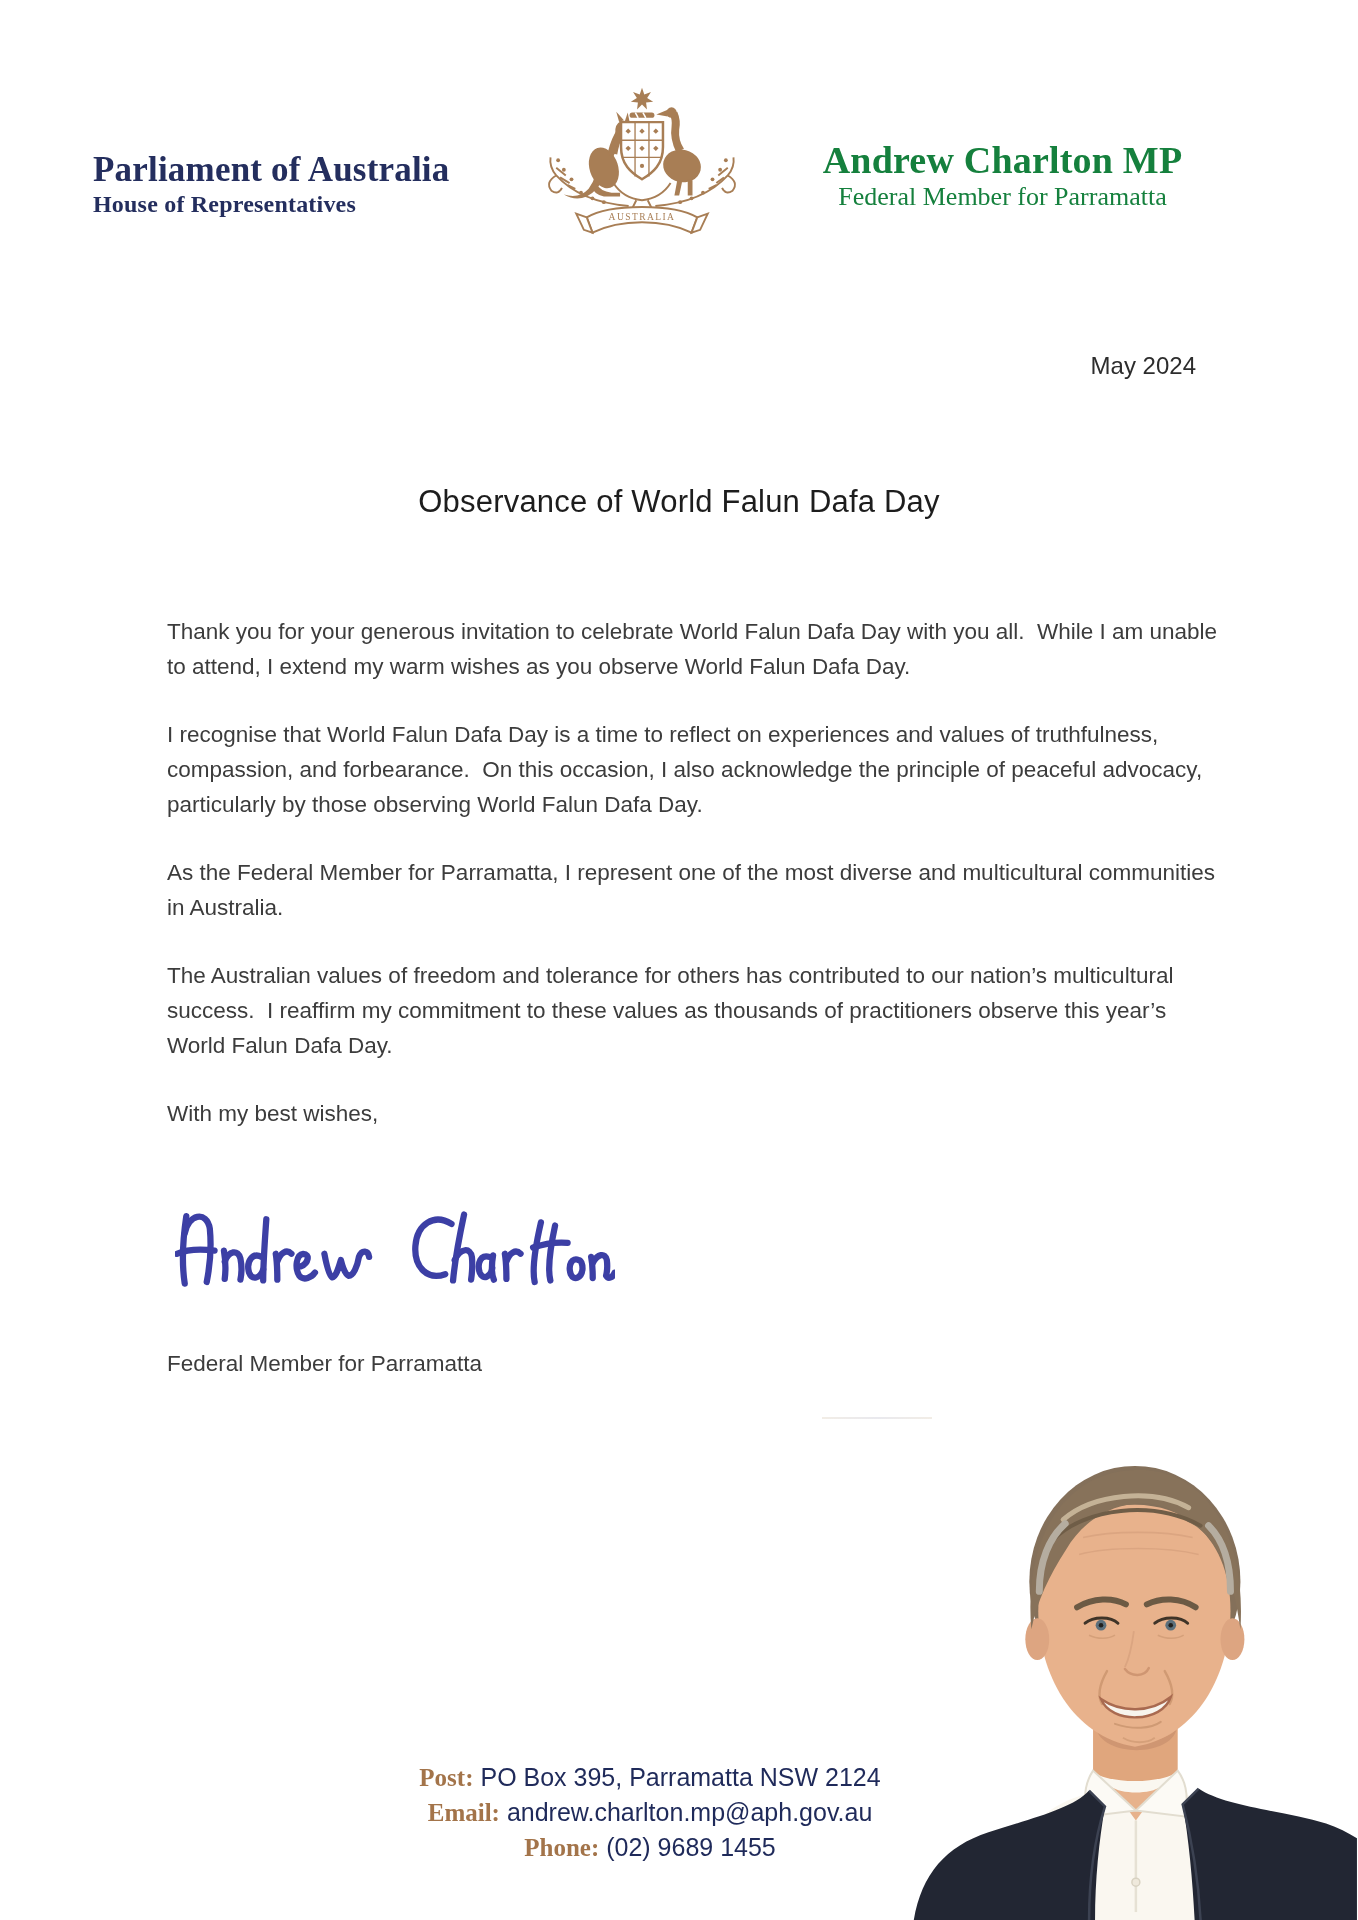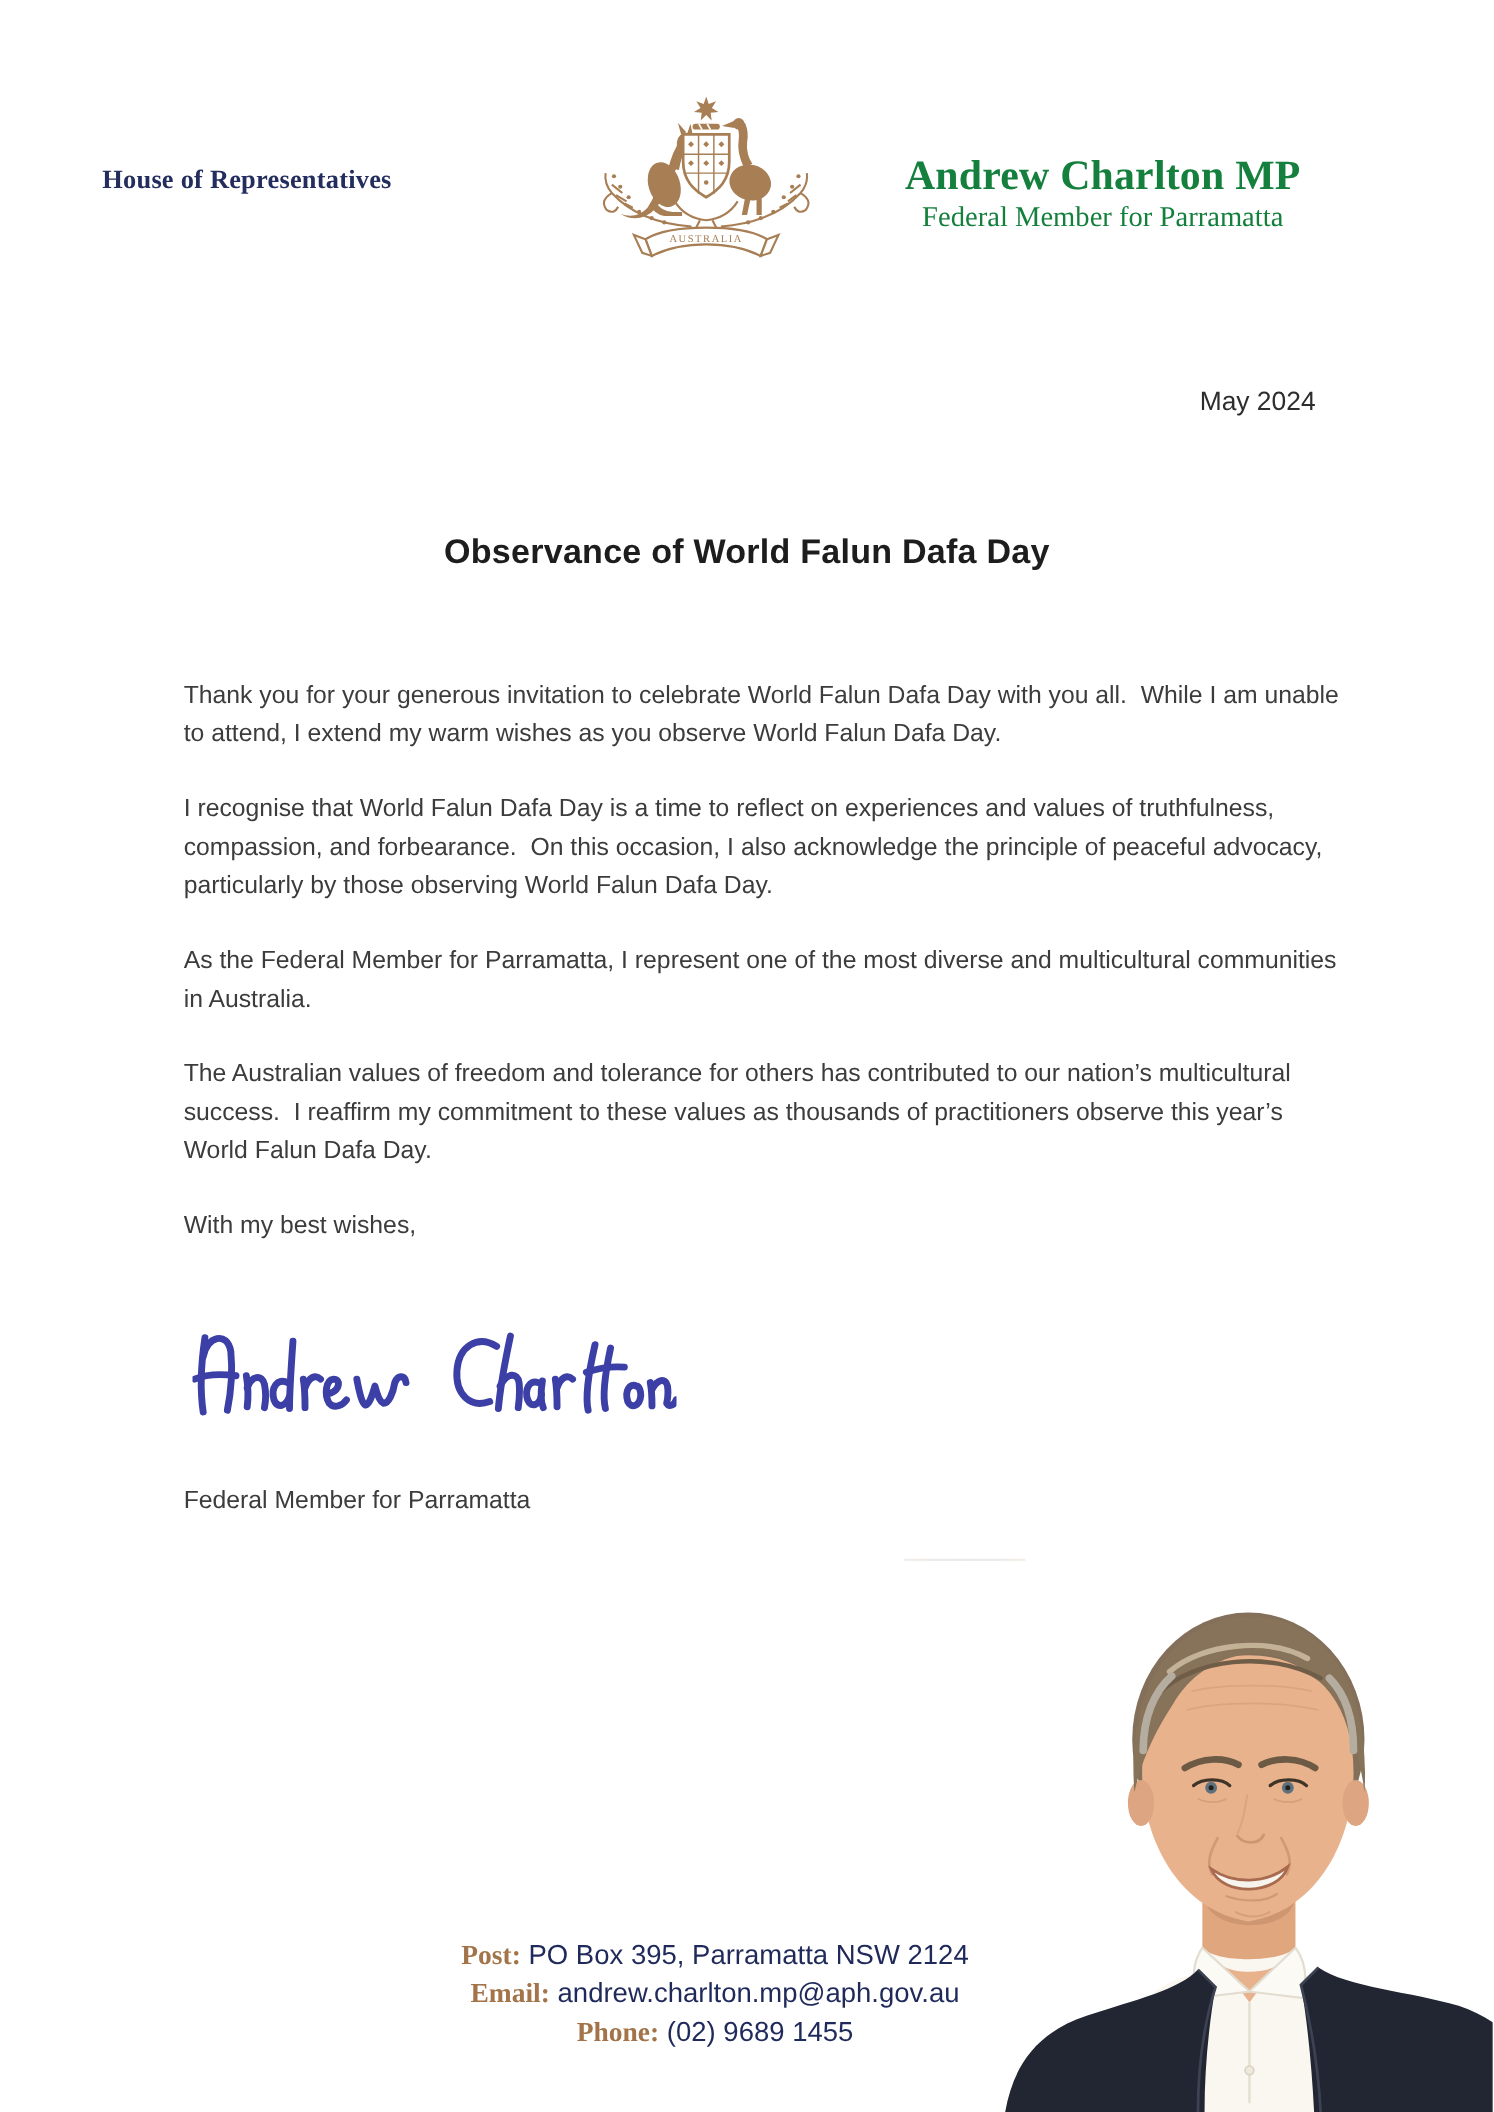--- a/index.html
+++ b/index.html
@@ -39,21 +39,21 @@
     font-size:26px; line-height:30px;
   }
   
   .date-line {
     position:absolute; top:352px; right:162px;
     font-size:24px; color:#2d2d2d;
   }
   .letter-title {
     position:absolute; top:484px; left:0; width:100%;
     text-align:center;
-    font-size:31px; font-weight:bold; color:#1d1d1d; letter-spacing:0.2px;
+    font-size:31px; font-weight:normal; color:#1d1d1d; letter-spacing:0.2px;
   }
   .letter-body {
     position:absolute; left:167px; top:589px; width:1058px;
     font-size:22.5px; line-height:35px; color:#3c3c3c;
   }
   .letter-body p { margin-bottom:33px; white-space:pre-wrap;margin-top:25px; }
   .closing { margin-top:0; }
   .signature {
     position:absolute; left:175px; top:1202px; width:440px; height:102px;
   }
@@ -80,20 +80,21 @@
   .portrait {
     position:absolute; right:0; top:1442px; width:505px; height:478px;
   }
 </style>
 </head>
 <body>
 
 <div class="page">
 
   <div class="hdr-left">
+    <div class="org">Parliament of Australia</div>
     <div class="org-sub">House of Representatives</div>
   </div>
 
   <svg class="coat-of-arms" viewBox="0 0 220 170" preserveAspectRatio="xMidYMid meet">
     <g fill="#a87e55" stroke="none">
 
       <polygon points="110,4 112.4,11 119.4,8.5 115.4,14.8 121.7,18.7 114.3,19.4 115.2,26.8 110,21.5 104.8,26.8 105.7,19.4 98.3,18.7 104.6,14.8 100.6,8.5 107.6,11"></polygon>
 
       <rect x="97" y="30" width="26" height="5.5" rx="2.7"></rect>
       <line x1="103" y1="30" x2="106" y2="35.5" stroke="#ffffff" stroke-width="1.6"></line>

